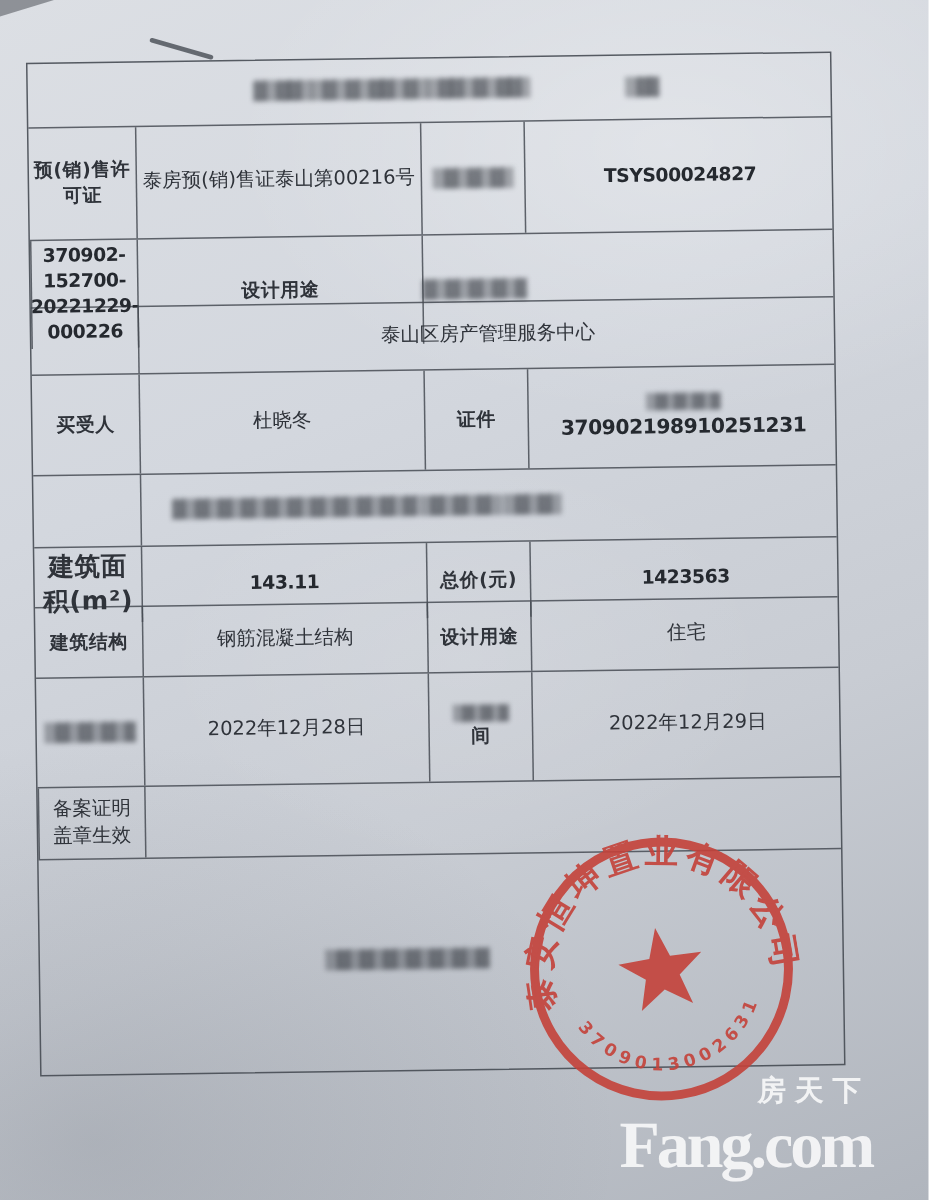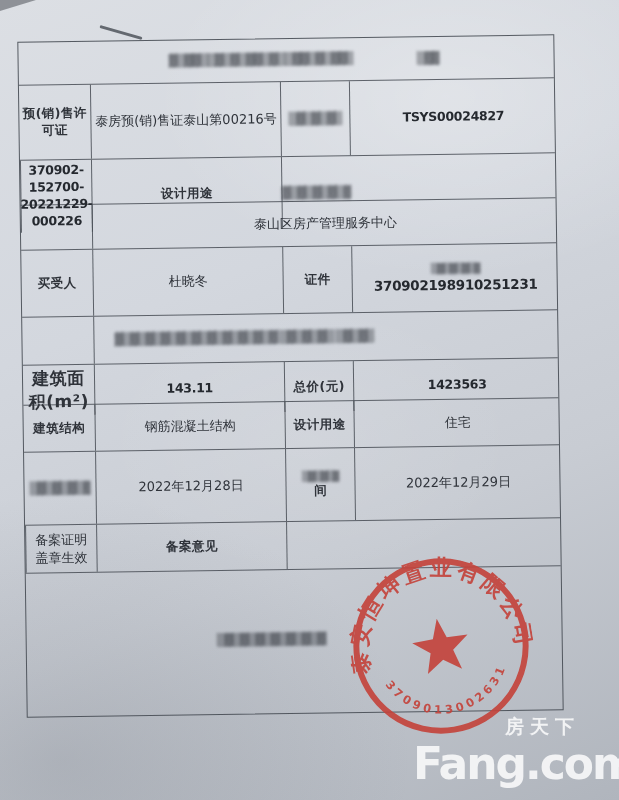--- a/index.html
+++ b/index.html
@@ -50,21 +50,21 @@
   .last-row{position:relative;display:block;}
   .footer-blur{position:absolute;left:190px;top:62px;width:140px;}
 
   
   .seal{position:absolute;left:349px;top:554px;width:184px;height:184px;
         transform:rotate(-9deg);opacity:.9;}
   .seal svg{width:100%;height:100%;}
 
   
   .fang{position:absolute;right:6px;bottom:14px;width:200px;height:66px;
-        color:rgba(255,255,255,.82);}
+        color:rgba(255,255,255,.82);font-family:Liberation Serif, serif;}
   .fang-en{position:absolute;left:0;bottom:0;font-size:44px;font-weight:bold;
            letter-spacing:-2px;line-height:1;}
   .fang-cn{position:absolute;left:92px;top:-6px;font-size:19px;font-weight:bold;
            letter-spacing:6px;}
 </style>
 </head>
 <body>
 
 <div class="sheen"></div>
 <div class="corner-tri"></div>
@@ -135,21 +135,20 @@
     <div class="td value">2022年12月28日</div>
     <div class="td">
       <span class="redacted small">▒▓▒▓▒▓</span>
       <span class="label">间</span>
     </div>
     <div class="td value">2022年12月29日</div>
   </div>
 
   <div class="tr" style="height:48px">
     <div class="td value">备案证明盖章生效</div>
-    <div class="td label">备案意见</div>
     <div class="td value"></div>
   </div>
 
   <div class="tr last-row" style="height:146px">
     <span class="redacted footer-blur">▒▓▒▓▒▓▒▓▒▓▒▓▒▓</span>
   </div>
 
 </div>
 
 <div class="seal">

